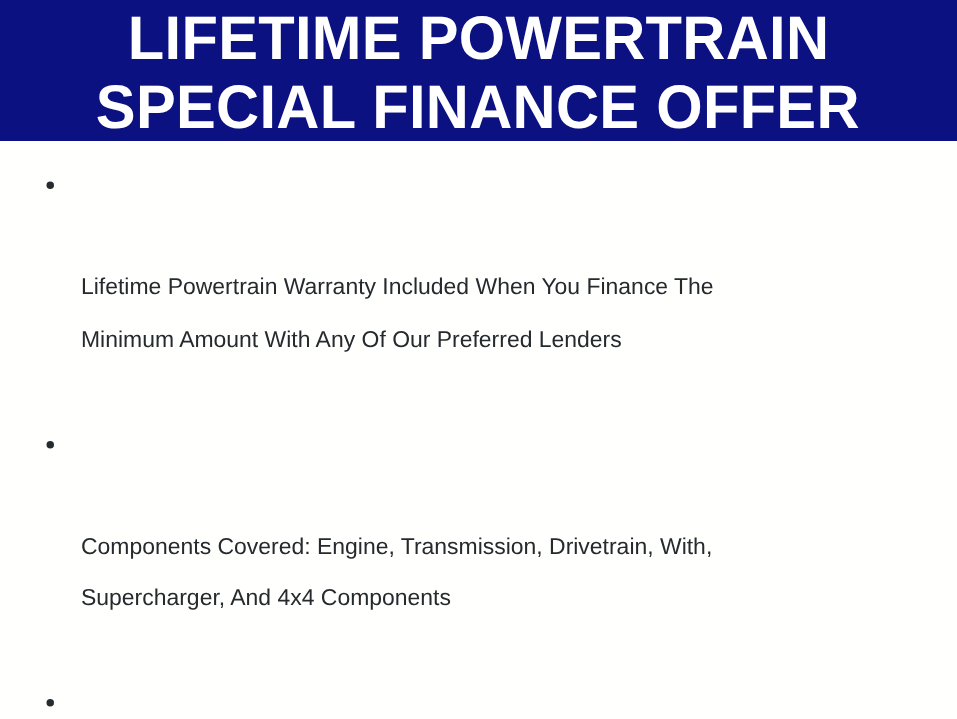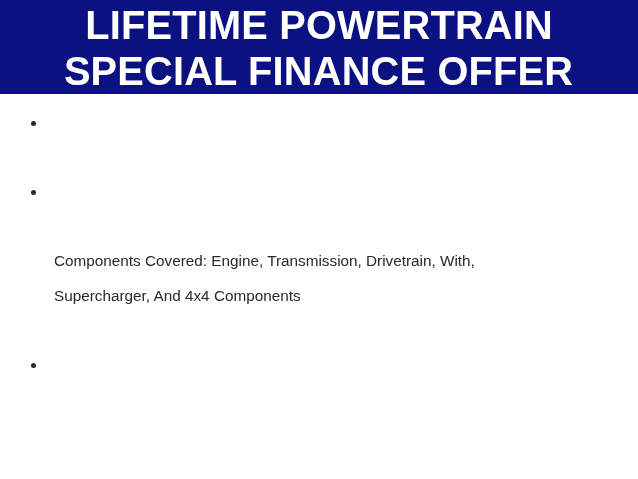--- a/index.html
+++ b/index.html
@@ -91,20 +91,22 @@
   <div class="header-banner">
     <div class="header-line">LIFETIME POWERTRAIN</div>
     <div class="header-line">SPECIAL FINANCE OFFER</div>
   </div>
 
   <div class="body-area">
     <ul class="bullet-list">
 
       <li class="bullet-item">
         <span class="dot"></span>
+        <span class="bullet-text">Lifetime Powertrain Warranty Included When You Finance The
+Minimum Amount With Any Of Our Preferred Lenders</span>
       </li>
 
       <li class="bullet-item">
         <span class="dot"></span>
         <span class="bullet-text">Components Covered: Engine, Transmission, Drivetrain, With,
  Supercharger, And 4x4 Components</span>
       </li>
 
       <li class="bullet-item">
         <span class="dot"></span>

